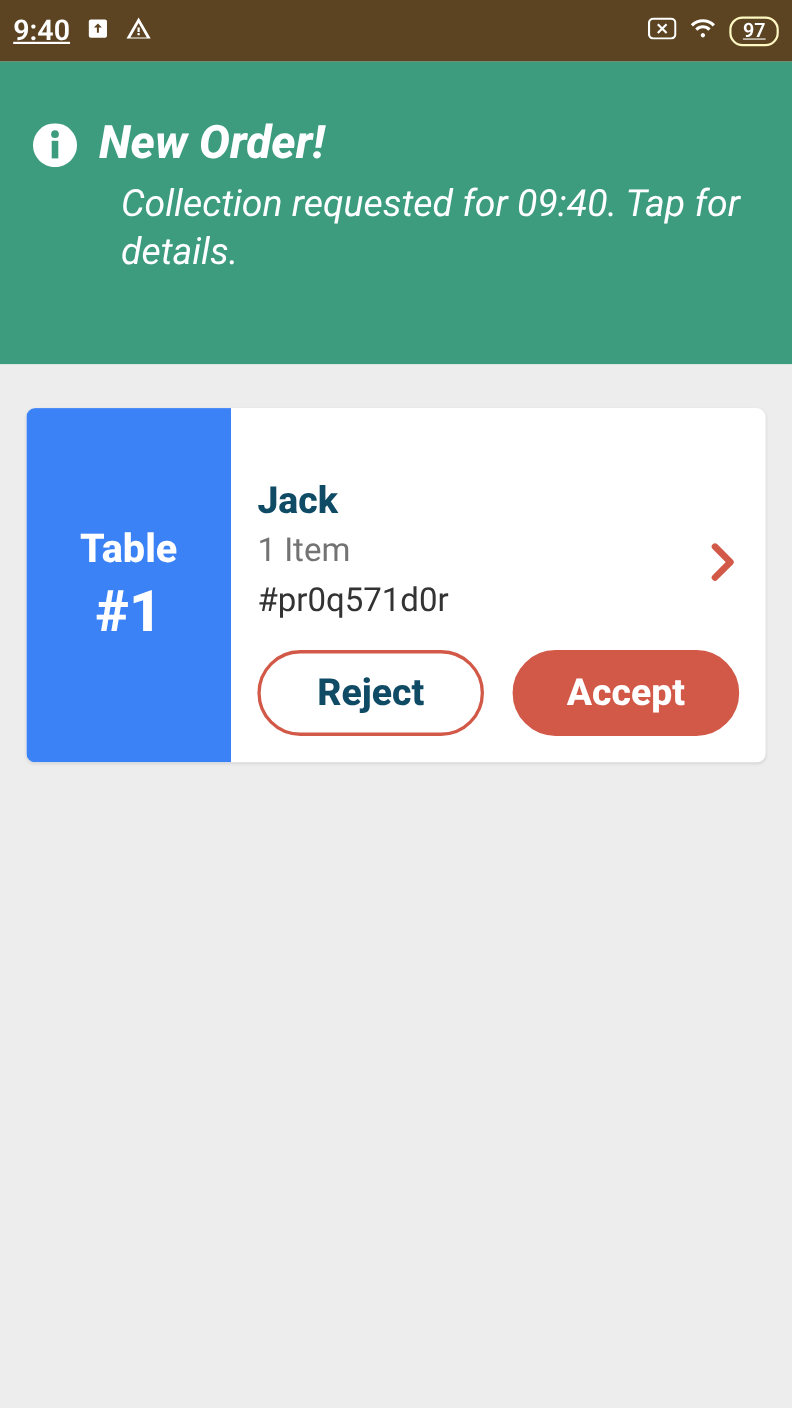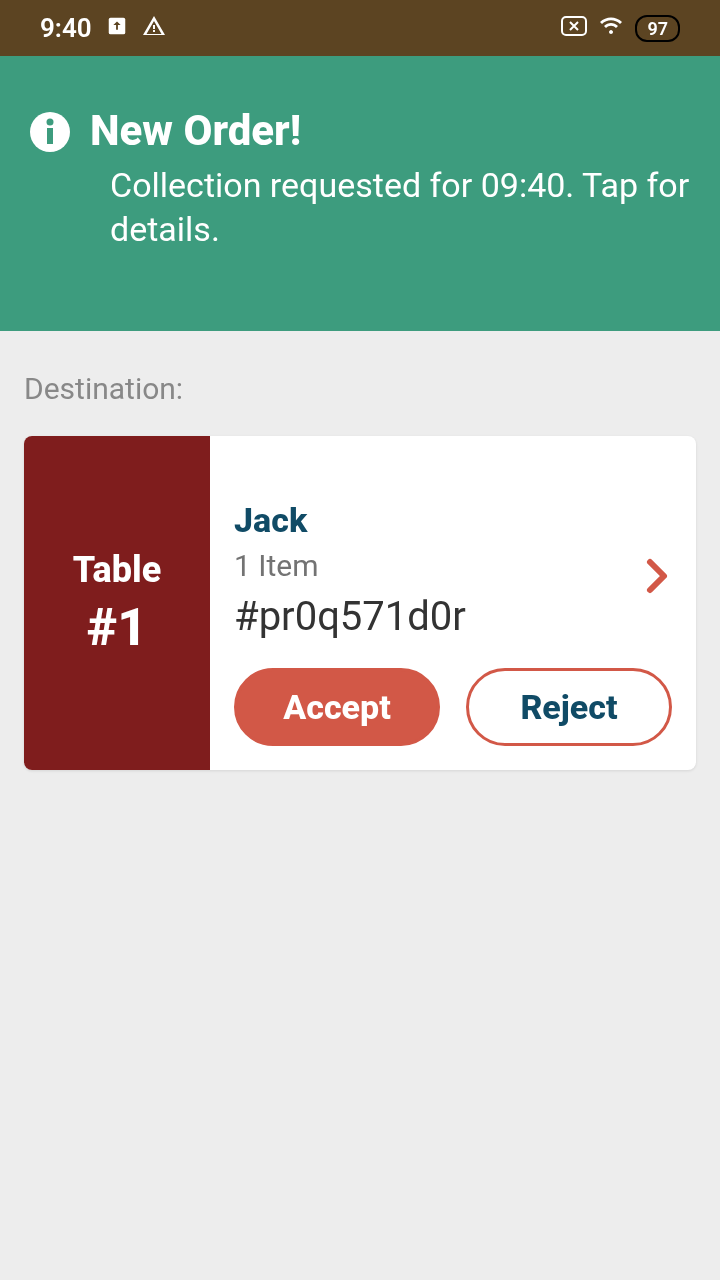--- a/index.html
+++ b/index.html
@@ -13,56 +13,58 @@
       background: #ededed;
       font-family: -apple-system, BlinkMacSystemFont, 'Segoe UI', Roboto, sans-serif;
       overflow: hidden;
     }
     .status-bar {
       background: #5c4422;
       height: 56px;
       display: flex;
       align-items: center;
       justify-content: space-between;
-      padding: 0 40px;
-      color: #fff;
+      padding: 0 12px;
+      color: #fff;
+      text-decoration: underline;
     }
     .status-left {
       display: flex;
       align-items: center;
       gap: 14px;
     }
     .status-time {
       font-size: 26px;
       font-weight: 600;
     }
     .status-right {
       display: flex;
       align-items: center;
       gap: 12px;
     }
     .battery-pill {
-      border: 2px solid #000000;
+      border: 2px solid #fef9c3;
       border-radius: 12px;
       padding: 1px 10px;
       font-size: 18px;
       font-weight: 600;
     }
     .notification-banner {
       background: #3d9c7e;
       padding: 50px 30px 80px 30px;
       display: flex;
       gap: 20px;
     }
     .info-icon-wrap {
       flex-shrink: 0;
       margin-top: 6px;
     }
     .banner-text {
       color: #fff;
+      font-style: italic;
     }
     .banner-title {
       font-size: 42px;
       font-weight: 800;
       margin-bottom: 8px;
     }
     .banner-subtitle {
       font-size: 34px;
       font-weight: 400;
       line-height: 1.3;
@@ -77,21 +79,21 @@
       margin-bottom: 30px;
     }
     .order-card {
       display: flex;
       background: #fff;
       border-radius: 8px;
       overflow: hidden;
       box-shadow: 0 1px 3px rgba(0,0,0,0.1);
     }
     .table-badge {
-      background: #7f1d1d;
+      background: #3b82f6;
       color: #fff;
       width: 186px;
       display: flex;
       flex-direction: column;
       align-items: center;
       justify-content: center;
       gap: 6px;
     }
     .table-label {
       font-size: 36px;
@@ -112,21 +114,21 @@
       font-weight: 800;
       color: #104b66;
       margin-bottom: 8px;
     }
     .item-count {
       font-size: 30px;
       color: #737373;
       margin-bottom: 10px;
     }
     .order-id {
-      font-size: 40px;
+      font-size: 30px;
       color: #333;
       margin-bottom: 28px;
     }
     .chevron {
       position: absolute;
       right: 24px;
       top: 80px;
     }
     .button-row {
       display: flex;
@@ -194,35 +196,34 @@
         <circle cx="20" cy="10" r="3.5" fill="#3d9c7e"></circle>
       </svg>
   </div>
   <div class="banner-text">
     <div class="banner-title">New Order!</div>
     <div class="banner-subtitle">Collection requested for 09:40. Tap for details.</div>
   </div>
 </div>
 
 <div class="content">
-  <div class="destination-label">Destination:</div>
 
   <div class="order-card">
     <div class="table-badge">
       <div class="table-label">Table</div>
       <div class="table-number">#1</div>
     </div>
     <div class="order-details">
       <div class="customer-name">Jack</div>
       <div class="item-count">1 Item</div>
       <div class="order-id">#pr0q571d0r</div>
       <div class="chevron">
         <svg width="28" height="40" viewBox="0 0 28 40" fill="none">
             <path d="M6 6l14 14L6 34" stroke="#d25847" stroke-width="6" stroke-linecap="round" stroke-linejoin="round"></path>
           </svg>
       </div>
       <div class="button-row">
+        <div class="btn btn-reject">Reject</div>
         <div class="btn btn-accept">Accept</div>
-        <div class="btn btn-reject">Reject</div>
       </div>
     </div>
   </div>
 </div>
 
 </body></html>

